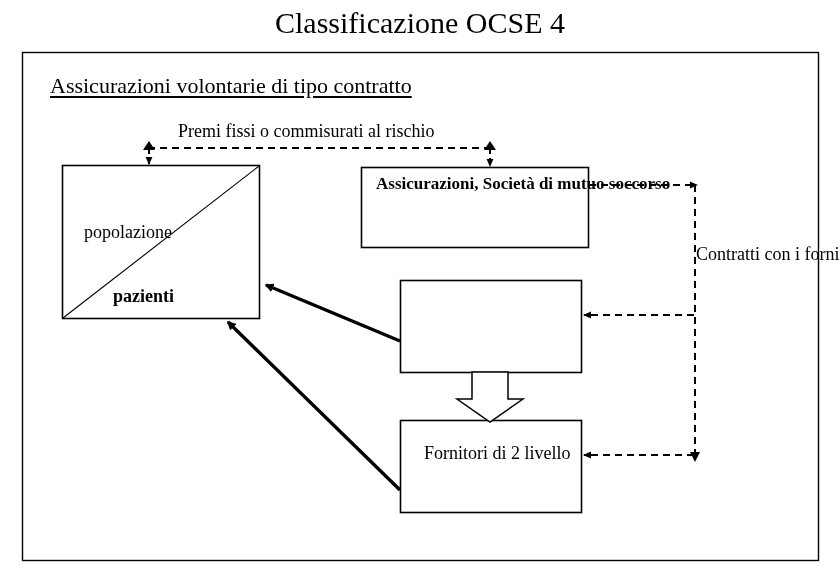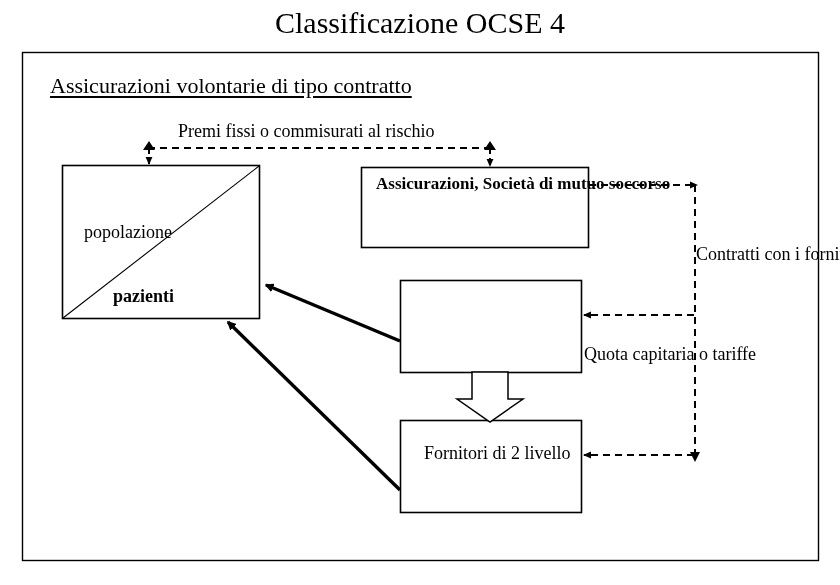--- a/index.html
+++ b/index.html
@@ -152,15 +152,14 @@
 
   <div class="txt" id="label-pazienti">pazienti</div>
 
   <div class="txt" id="label-assicurazioni">Assicurazioni, Società di mutuo soccorso</div>
 
 
   <div class="txt" id="label-fornitori2">Fornitori di 2 livello</div>
 
   <div class="txt" id="label-contratti">Contratti con i fornitori</div>
 
-  <div class="txt" id="label-quota">Quota capitaria o tariffe</div>
 
 </div>
 
 </body></html>

